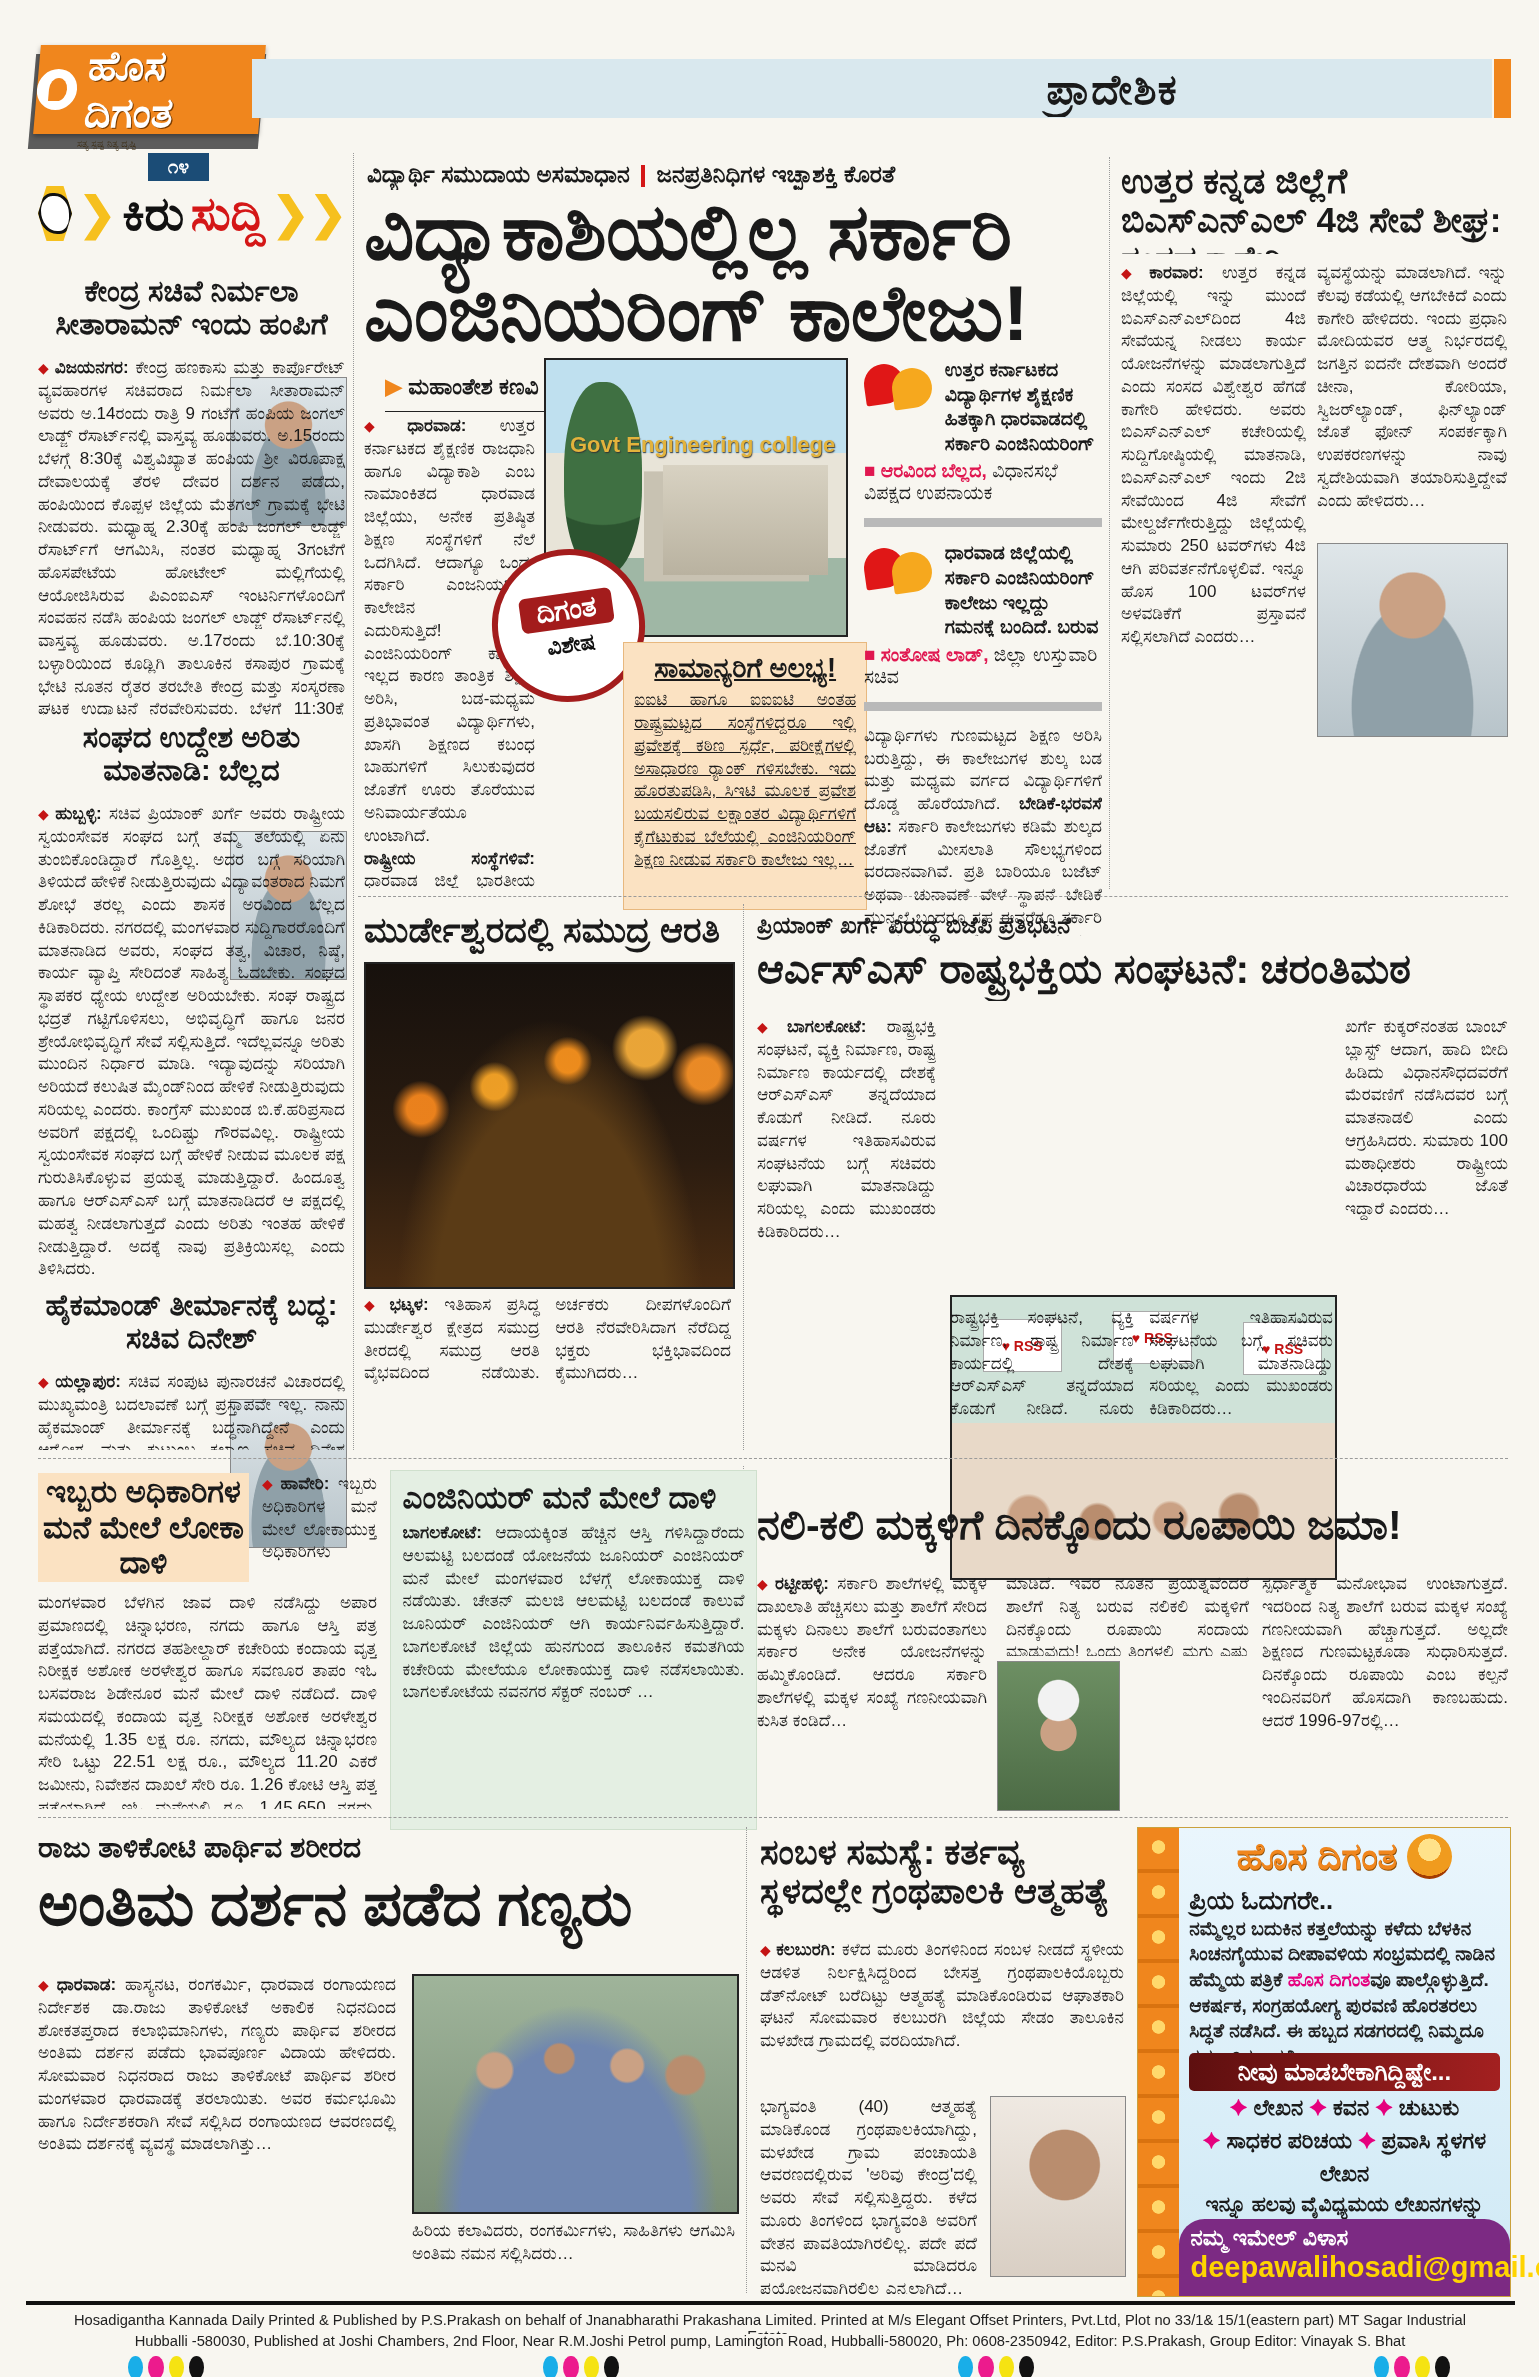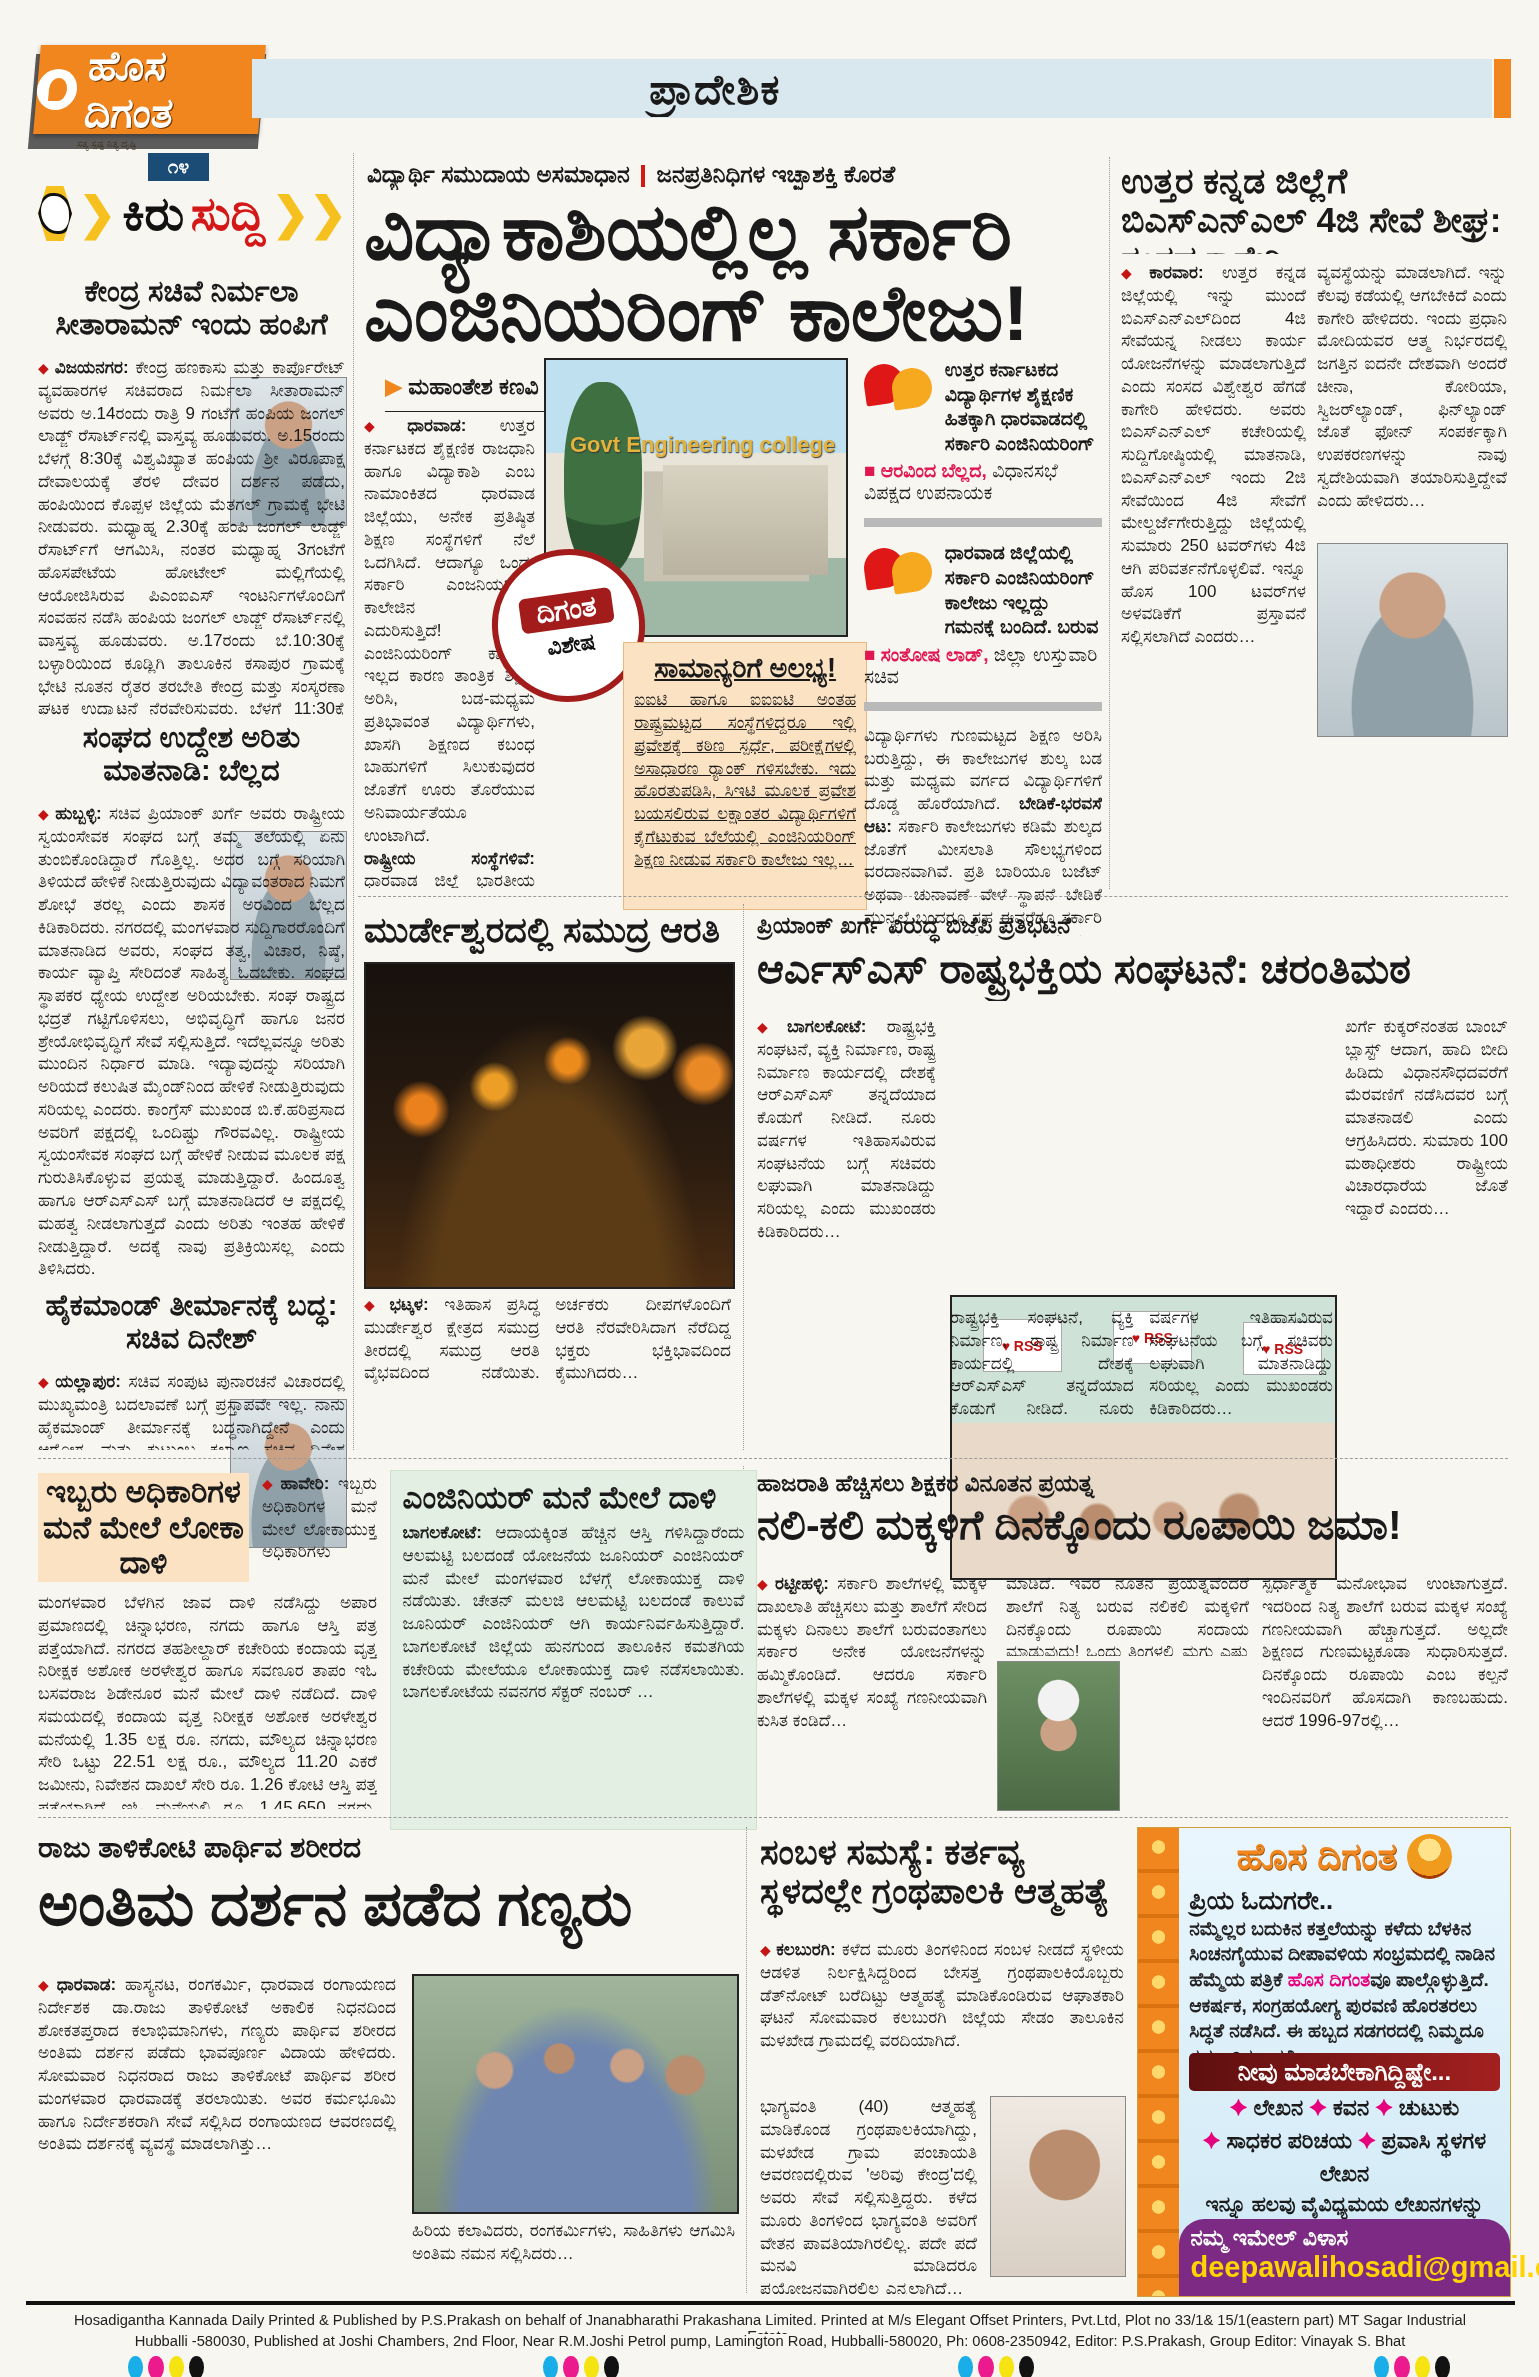--- a/index.html
+++ b/index.html
@@ -133,21 +133,21 @@
 
   <div class="abs mast-shadow" style="left:32px;top:54px;width:230px;height:95px;"></div>
   <div class="abs mast-logo" style="left:37px;top:45px;width:225px;height:89px;">
     <span class="emblem"></span>
     <span class="mast-title">ಹೊಸ ದಿಗಂತ</span>
   </div>
   <div class="abs mast-tag txt" style="left:77px;top:138px;width:166px;height:16.6px;">ಸತ್ಯ ಸ್ಪಷ್ಟ ನಿತ್ಯ ದೃಷ್ಟಿ</div>
   <div class="abs pageno" style="left:148px;top:153px;width:61px;height:28px;">೧೪</div>
 
   <div class="abs band" style="left:252px;top:59px;width:1240px;height:59px;"></div>
-  <div class="abs txt" style="left:252px;top:66px;width:926px;height:51px;text-align:center;">
+  <div class="abs txt" style="left:252px;top:66px;width:926px;height:51px;text-align:right;">
     <span class="section-title">ಪ್ರಾದೇಶಿಕ</span>
   </div>
   <div class="abs orange-tab" style="left:1494px;top:59px;width:16.6px;height:59px;"></div>
 
   <div class="abs vdash" style="left:353px;top:153px;height:1297px;"></div>
 
   <div class="abs" style="left:38px;top:153px;width:307px;height:121px;display:flex;align-items:center;gap:6.4px;">
     <span class="hex">
         <span class="hex-inner"></span>
       </span>
@@ -291,21 +291,20 @@
   <div class="abs body-copy just txt" style="left:38px;top:1592px;width:339px;height:217px;">ಮಂಗಳವಾರ ಬೆಳಗಿನ ಜಾವ ದಾಳಿ ನಡೆಸಿದ್ದು ಅಪಾರ ಪ್ರಮಾಣದಲ್ಲಿ ಚಿನ್ನಾಭರಣ, ನಗದು ಹಾಗೂ ಆಸ್ತಿ ಪತ್ರ ಪತ್ತೆಯಾಗಿದೆ. ನಗರದ ತಹಶೀಲ್ದಾರ್ ಕಚೇರಿಯ ಕಂದಾಯ ವೃತ್ತ ನಿರೀಕ್ಷಕ ಅಶೋಕ ಅರಳೇಶ್ವರ ಹಾಗೂ ಸವಣೂರ ತಾಪಂ ಇಓ ಬಸವರಾಜ ಶಿಡೇನೂರ ಮನೆ ಮೇಲೆ ದಾಳಿ ನಡೆದಿದೆ. ದಾಳಿ ಸಮಯದಲ್ಲಿ ಕಂದಾಯ ವೃತ್ತ ನಿರೀಕ್ಷಕ ಅಶೋಕ ಅರಳೇಶ್ವರ ಮನೆಯಲ್ಲಿ 1.35 ಲಕ್ಷ ರೂ. ನಗದು, ಮೌಲ್ಯದ ಚಿನ್ನಾಭರಣ ಸೇರಿ ಒಟ್ಟು 22.51 ಲಕ್ಷ ರೂ., ಮೌಲ್ಯದ 11.20 ಎಕರೆ ಜಮೀನು, ನಿವೇಶನ ದಾಖಲೆ ಸೇರಿ ರೂ. 1.26 ಕೋಟಿ ಆಸ್ತಿ ಪತ್ತ ಪತ್ತೆಯಾಗಿದೆ. ಇಓ ಮನೆಯಲ್ಲಿ ರೂ. 1,45,650 ನಗದು, 26,02,812 ಬೆಲೆಬಾಳುವ ಚಿನ್ನಾಭರಣ, 15 ಲಕ್ಷ ಮೌಲ್ಯದ ದಾಖಲೆಗಳು ಸೇರಿ 57.42 ಲಕ್ಷ ಹಾಗೂ ರೂ 99,90,462 ಆಸ್ತಿ ದಾಖಲೆ, ಒಟ್ಟು 1.67 ಕೋಟಿ ಮೌಲ್ಯದ ದಾಖಲೆ, 15.07 ಲಕ್ಷ ರೂ. ಪತ್ತೆಯಾಗಿದೆ…</div>
 
   <div class="abs green-box" style="left:390px;top:1470px;width:342px;height:340px;padding:9px 11.5px;">
     <div class="h48 txt" style="text-align:left;">ಎಂಜಿನಿಯರ್ ಮನೆ ಮೇಲೆ ದಾಳಿ</div>
     <div class="body-copy just txt" style="height:275px;margin-top:6.4px;">
       <span class="dateline">ಬಾಗಲಕೋಟೆ:</span>
       <span>ಆದಾಯಕ್ಕಿಂತ ಹೆಚ್ಚಿನ ಆಸ್ತಿ ಗಳಿಸಿದ್ದಾರೆಂದು ಆಲಮಟ್ಟಿ ಬಲದಂಡೆ ಯೋಜನೆಯ ಜೂನಿಯರ್ ಎಂಜಿನಿಯರ್ ಮನೆ ಮೇಲೆ ಮಂಗಳವಾರ ಬೆಳಗ್ಗೆ ಲೋಕಾಯುಕ್ತ ದಾಳಿ ನಡೆಯಿತು. ಚೇತನ್ ಮಲಜಿ ಆಲಮಟ್ಟಿ ಬಲದಂಡೆ ಕಾಲುವೆ ಜೂನಿಯರ್ ಎಂಜಿನಿಯರ್ ಆಗಿ ಕಾರ್ಯನಿರ್ವಹಿಸುತ್ತಿದ್ದಾರೆ. ಬಾಗಲಕೋಟೆ ಜಿಲ್ಲೆಯ ಹುನಗುಂದ ತಾಲೂಕಿನ ಕಮತಗಿಯ ಕಚೇರಿಯ ಮೇಲೆಯೂ ಲೋಕಾಯುಕ್ತ ದಾಳಿ ನಡೆಸಲಾಯಿತು. ಬಾಗಲಕೋಟೆಯ ನವನಗರ ಸೆಕ್ಟರ್ ನಂಬರ್ …</span>
     </div>
   </div>
 
-  <div class="abs kicker txt" style="left:757px;top:1470px;width:751px;height:32px;">ಹಾಜರಾತಿ ಹೆಚ್ಚಿಸಲು ಶಿಕ್ಷಕರ ವಿನೂತನ ಪ್ರಯತ್ನ</div>
   <div class="abs h64 txt" style="left:757px;top:1503px;width:751px;height:58px;">ನಲಿ-ಕಲಿ ಮಕ್ಕಳಿಗೆ ದಿನಕ್ಕೊಂದು ರೂಪಾಯಿ ಜಮಾ!</div>
   <div class="abs body-copy just txt" style="left:757px;top:1573px;width:230px;height:236px;">
     <span class="diamond">◆</span><span class="dateline">ರಟ್ಟೀಹಳ್ಳಿ:</span>
     <span>ಸರ್ಕಾರಿ ಶಾಲೆಗಳಲ್ಲಿ ಮಕ್ಕಳ ದಾಖಲಾತಿ ಹೆಚ್ಚಿಸಲು ಮತ್ತು ಶಾಲೆಗೆ ಸೇರಿದ ಮಕ್ಕಳು ದಿನಾಲು ಶಾಲೆಗೆ ಬರುವಂತಾಗಲು ಸರ್ಕಾರ ಅನೇಕ ಯೋಜನೆಗಳನ್ನು ಹಮ್ಮಿಕೊಂಡಿದೆ. ಆದರೂ ಸರ್ಕಾರಿ ಶಾಲೆಗಳಲ್ಲಿ ಮಕ್ಕಳ ಸಂಖ್ಯೆ ಗಣನೀಯವಾಗಿ ಕುಸಿತ ಕಂಡಿದೆ…</span>
   </div>
   <div class="abs mug teacher" style="left:997px;top:1661px;width:121px;height:148px;"></div>
   <div class="abs body-copy just txt" style="left:1006px;top:1573px;width:243px;height:83px;">ಮಾಡಿದೆ. ಇವರ ನೂತನ ಪ್ರಯತ್ನವೆಂದರೆ ಶಾಲೆಗೆ ನಿತ್ಯ ಬರುವ ನಲಿಕಲಿ ಮಕ್ಕಳಿಗೆ ದಿನಕ್ಕೊಂದು ರೂಪಾಯಿ ಸಂದಾಯ ಮಾಡುವುದು! ಒಂದು ತಿಂಗಳಲ್ಲಿ ಮಗು ಎಷ್ಟು ದಿನ ಶಾಲೆಗೆ ಬರುತ್ತೊ ಆಷ್ಟು ದಿನದದು ಲೆಕ್ಕ ಹಾಕಿ ಮಕ್ಕಳ ಖಾತೆಗೆ ಹಣ ಜಮಾ ಮಾಡುವುದು. ಅನಾವಶ್ಯಕ…</div>
   <div class="abs body-copy just txt" style="left:1131px;top:1661px;width:118px;height:148px;"></div>
   <div class="abs body-copy just txt" style="left:1262px;top:1573px;width:246px;height:236px;">ಸ್ಪರ್ಧಾತ್ಮಕ ಮನೋಭಾವ ಉಂಟಾಗುತ್ತದೆ. ಇದರಿಂದ ನಿತ್ಯ ಶಾಲೆಗೆ ಬರುವ ಮಕ್ಕಳ ಸಂಖ್ಯೆ ಗಣನೀಯವಾಗಿ ಹೆಚ್ಚಾಗುತ್ತದೆ. ಅಲ್ಲದೇ ಶಿಕ್ಷಣದ ಗುಣಮಟ್ಟಕೂಡಾ ಸುಧಾರಿಸುತ್ತದೆ. ದಿನಕ್ಕೊಂದು ರೂಪಾಯಿ ಎಂಬ ಕಲ್ಪನೆ ಇಂದಿನವರಿಗೆ ಹೊಸದಾಗಿ ಕಾಣಬಹುದು. ಆದರೆ 1996-97ರಲ್ಲಿ…</div>
 

